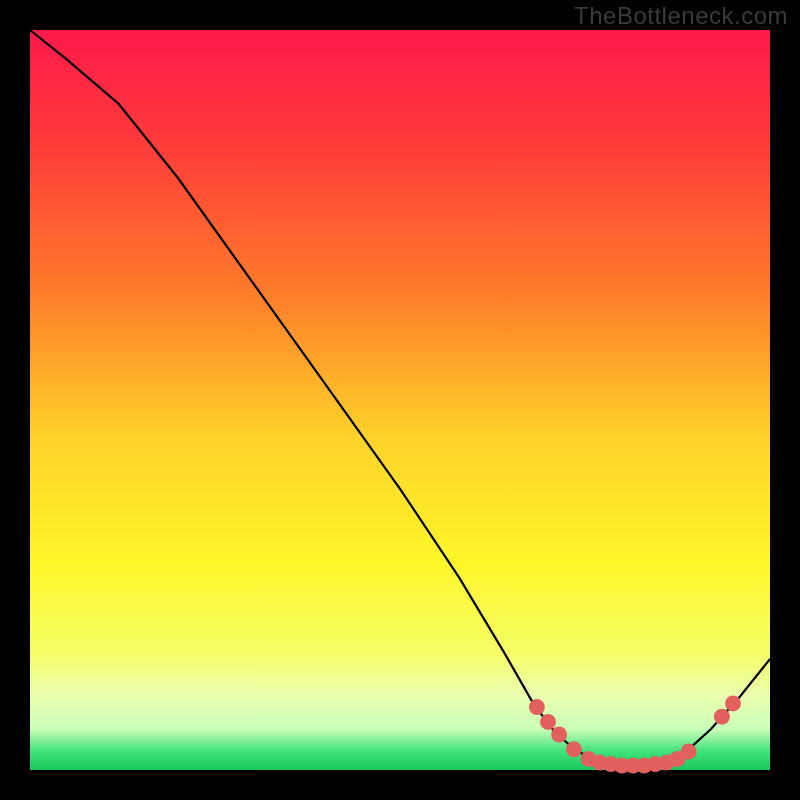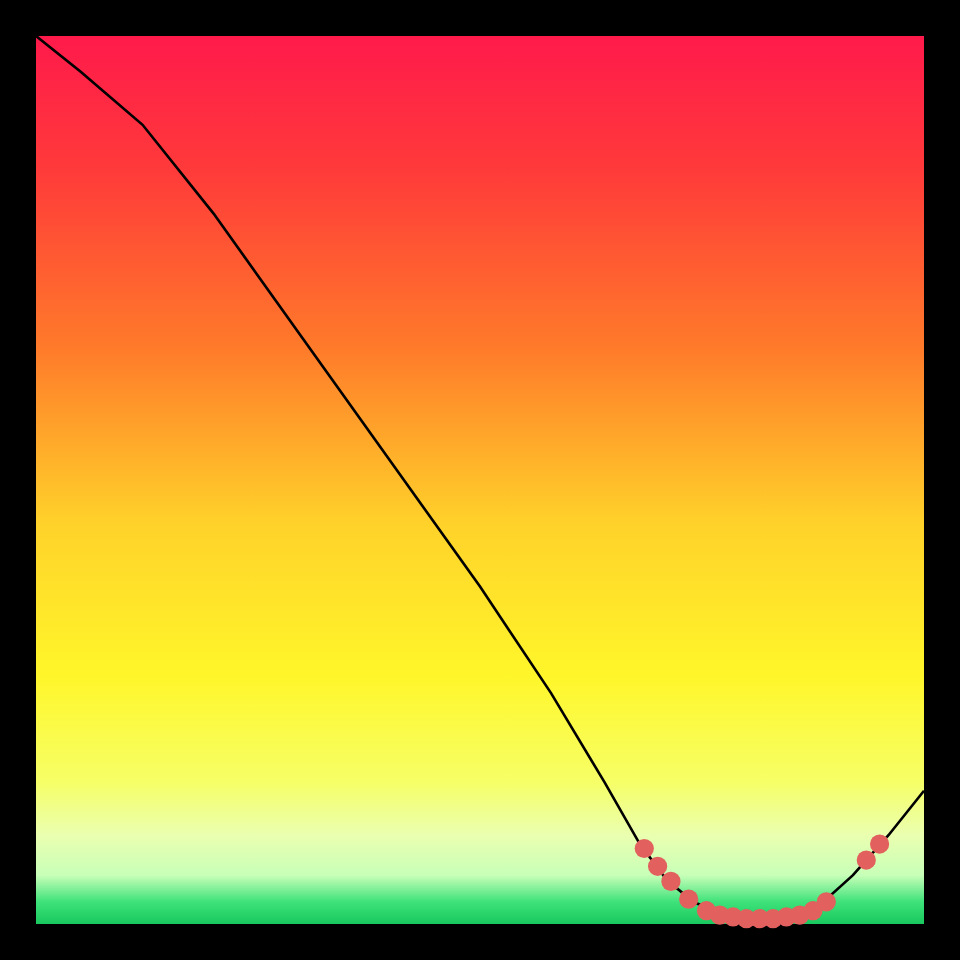--- a/index.html
+++ b/index.html
@@ -63,13 +63,14 @@
         <circle cx="633.1" cy="765.6" r="8" fill="#e2605e"></circle>
         <circle cx="644.2" cy="765.6" r="8" fill="#e2605e"></circle>
         <circle cx="655.3" cy="764.1" r="8" fill="#e2605e"></circle>
         <circle cx="666.4" cy="762.6" r="8" fill="#e2605e"></circle>
         <circle cx="677.5" cy="758.9" r="8" fill="#e2605e"></circle>
         <circle cx="688.6" cy="751.5" r="8" fill="#e2605e"></circle>
         <circle cx="721.9" cy="716.7" r="8" fill="#e2605e"></circle>
         <circle cx="733.0" cy="703.4" r="8" fill="#e2605e"></circle>
       </g>
   </svg>
+  <div class="watermark">TheBottleneck.com</div>
 </div>
 
 </body></html>

